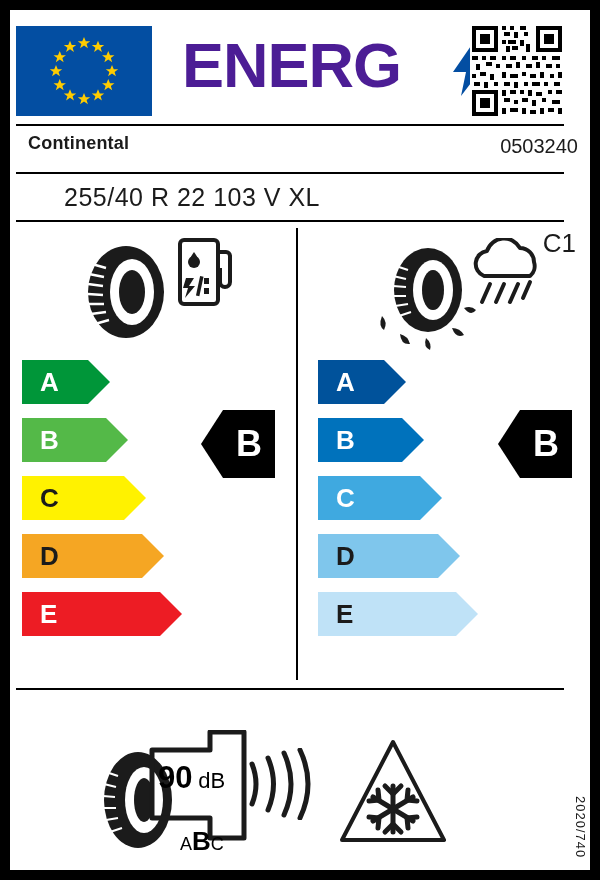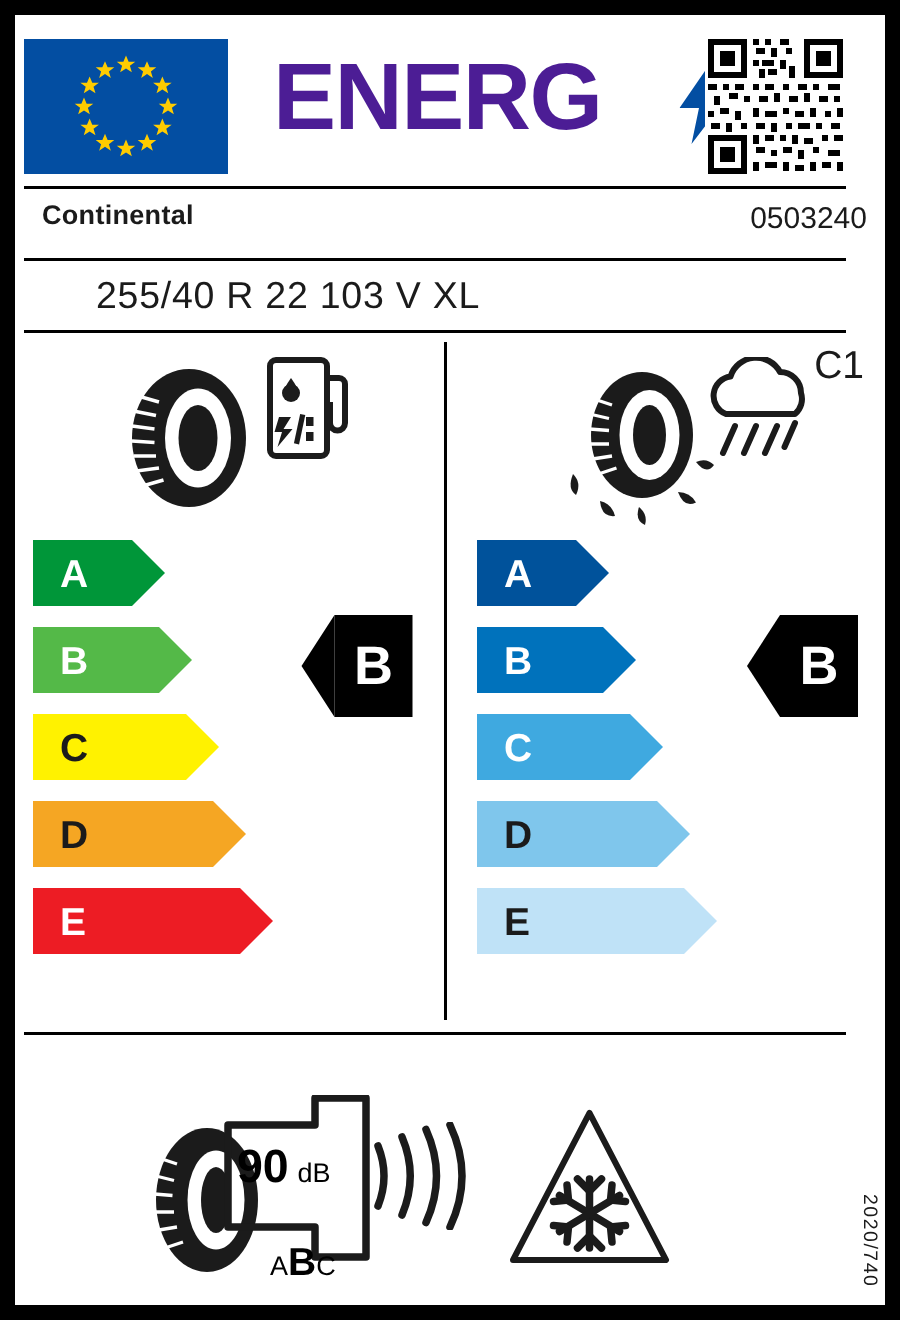--- a/index.html
+++ b/index.html
@@ -499,21 +499,21 @@
     <svg width="66" height="72" viewBox="0 0 66 72" style="position:absolute;left:150px;top:36px;">
       <g fill="none" stroke="#1b1b1b" stroke-width="5" stroke-linecap="round">
         <path d="M6 16 q8 20 0 40"></path>
         <path d="M22 10 q11 26 0 52"></path>
         <path d="M38 5 q14 31 0 62"></path>
         <path d="M54 2 q16 34 0 68"></path>
       </g>
     </svg>
 
     <div class="noise-db" style="left:62px; top:48px; font-size:31px;">
-      <span>90</span><span style="font-size:21px; font-weight:normal;">&nbsp;</span><span style="font-size:18px; font-weight:normal;">dB</span>
+      <span>90</span><span style="font-size:21px; font-weight:normal;">&nbsp;</span><span style="font-size:22px; font-weight:normal;">dB</span>
     </div>
 
     <div class="abc" style="left:84px; top:114px; font-size:18px;">
       <span>A</span><span style="font-size:26px; font-weight:bold;">B</span><span>C</span>
     </div>
   </div>
 
   <div style="position:absolute; left:330px; top:736px; width:126px; height:118px;">
     <svg width="126" height="118" viewBox="0 0 126 118">
       <path d="M12 104 L63 6 L114 104 Z" fill="none" stroke="#1b1b1b" stroke-width="4" stroke-linejoin="round"></path>

